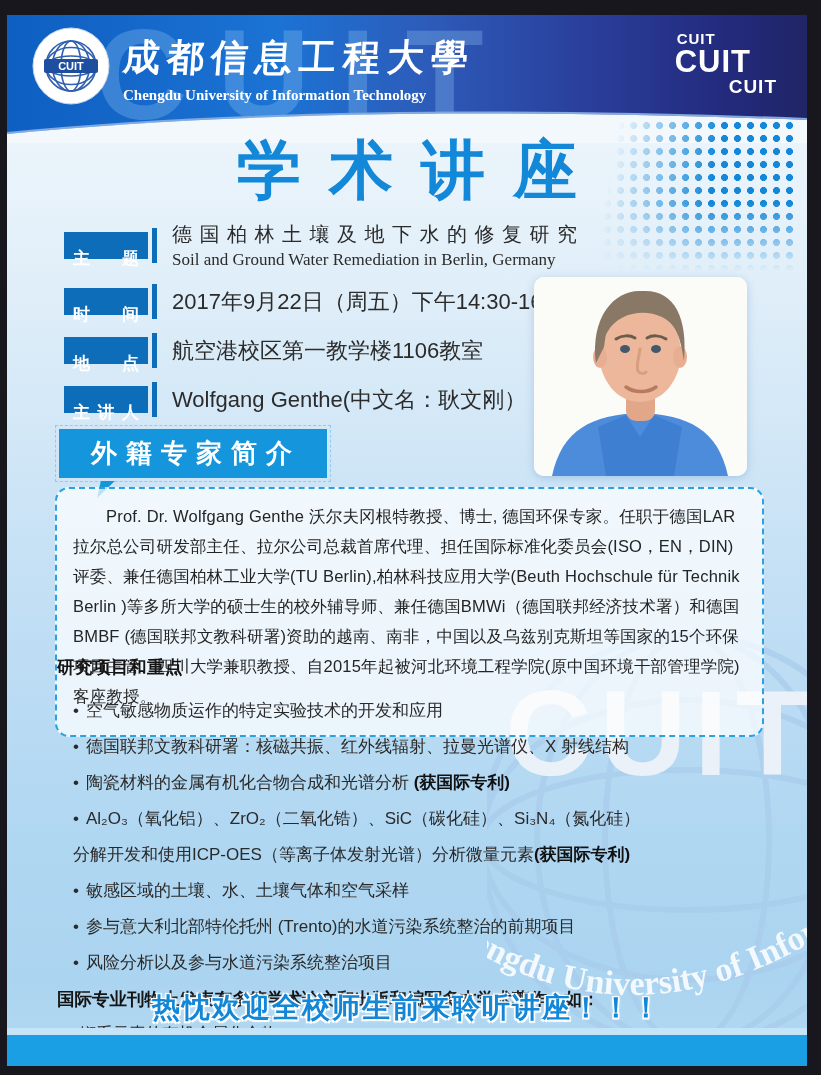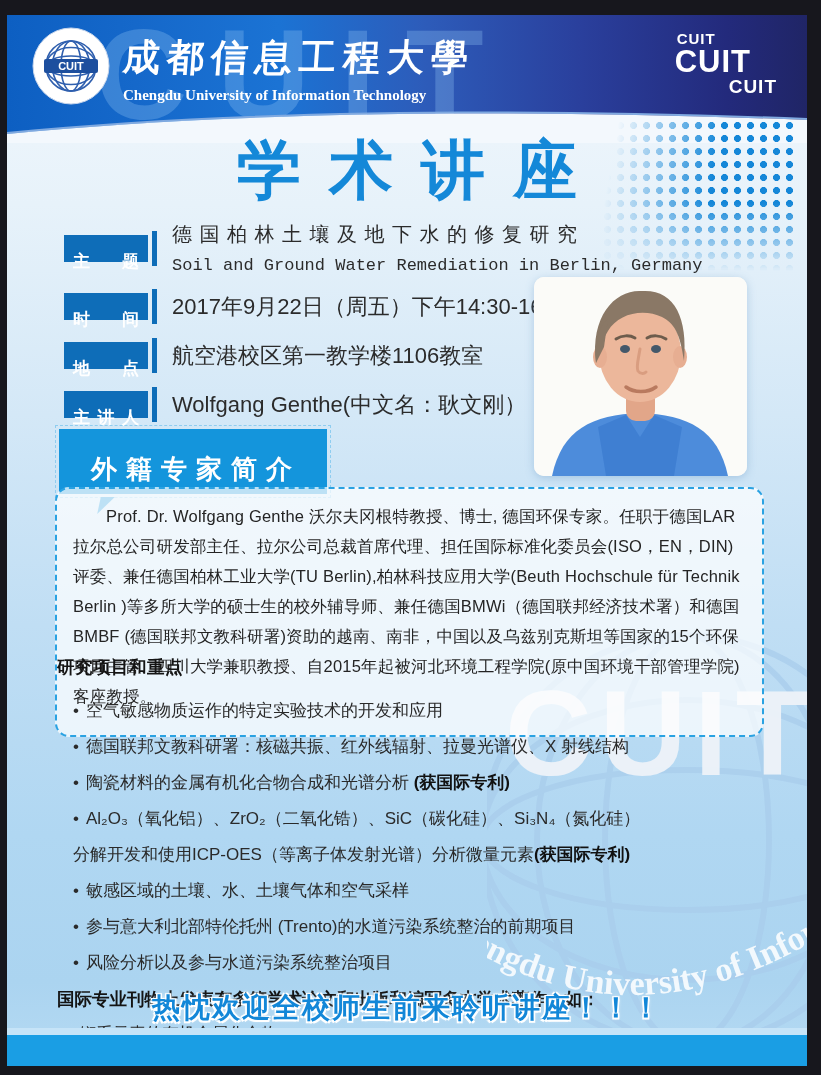--- a/index.html
+++ b/index.html
@@ -41,32 +41,32 @@
 
   
   .info { position:absolute; left:57px; top:206px; width:480px; }
   .info-row { display:flex; align-items:center; margin-bottom:14px; }
   .info-label { width:84px; height:27px; background:#0e6db8; color:#fff; font-weight:bold;
     font-size:17px; padding:15px 9px 0 9px; flex:none; }
   .info-label span { display:block; text-align:justify; text-align-last:justify; }
   .info-bar { width:5px; height:35px; background:#0e6db8; margin-left:4px; margin-right:15px; flex:none; }
   .info-content { color:#2b2b2b; }
   .topic-cn { font-size:20px; letter-spacing:7.5px; white-space:nowrap; }
-  .topic-en { font-family:Liberation Mono, monospace; font-size:17px; margin-top:8px; white-space:nowrap; }
+  .topic-en { font-family:Liberation Serif, serif; font-size:17px; margin-top:2px; white-space:nowrap; }
   .info-line { font-size:22px; white-space:nowrap; }
 
   
   .photo { position:absolute; left:527px; top:262px; width:213px; height:199px; border-radius:10px;
     overflow:hidden; background:#fbfbf8; box-shadow:0 2px 8px rgba(90,140,190,.35); }
 
   
   .badge-wrap { position:absolute; left:48px; top:410px; }
   .badge-outer { border:1px dashed #8fcdf0; padding:3px; display:inline-block; }
   .badge { background:#1495dc; color:#fff; font-size:26px; font-weight:bold;
-    letter-spacing:9px; padding:23px 26px 7px 32px; white-space:nowrap; }
+    letter-spacing:9px; padding:7px 26px 7px 32px; white-space:nowrap; }
   .badge-tail { position:absolute; left:44px; bottom:-16px; width:0; height:0;
     border-left:14px solid #1495dc; border-right:10px solid transparent;
     border-bottom:17px solid transparent; transform:skewX(-12deg); }
 
   
   .bio { position:absolute; left:48px; top:472px; width:709px; min-height:172px;
     border:2px dashed #2aa2e2; border-radius:14px; background:rgba(255,255,255,0.72);
     padding:12px 16px 24px 16px; font-size:16.5px; line-height:1.82; color:#242424;
     text-indent:2em; letter-spacing:0.2px; }
 

